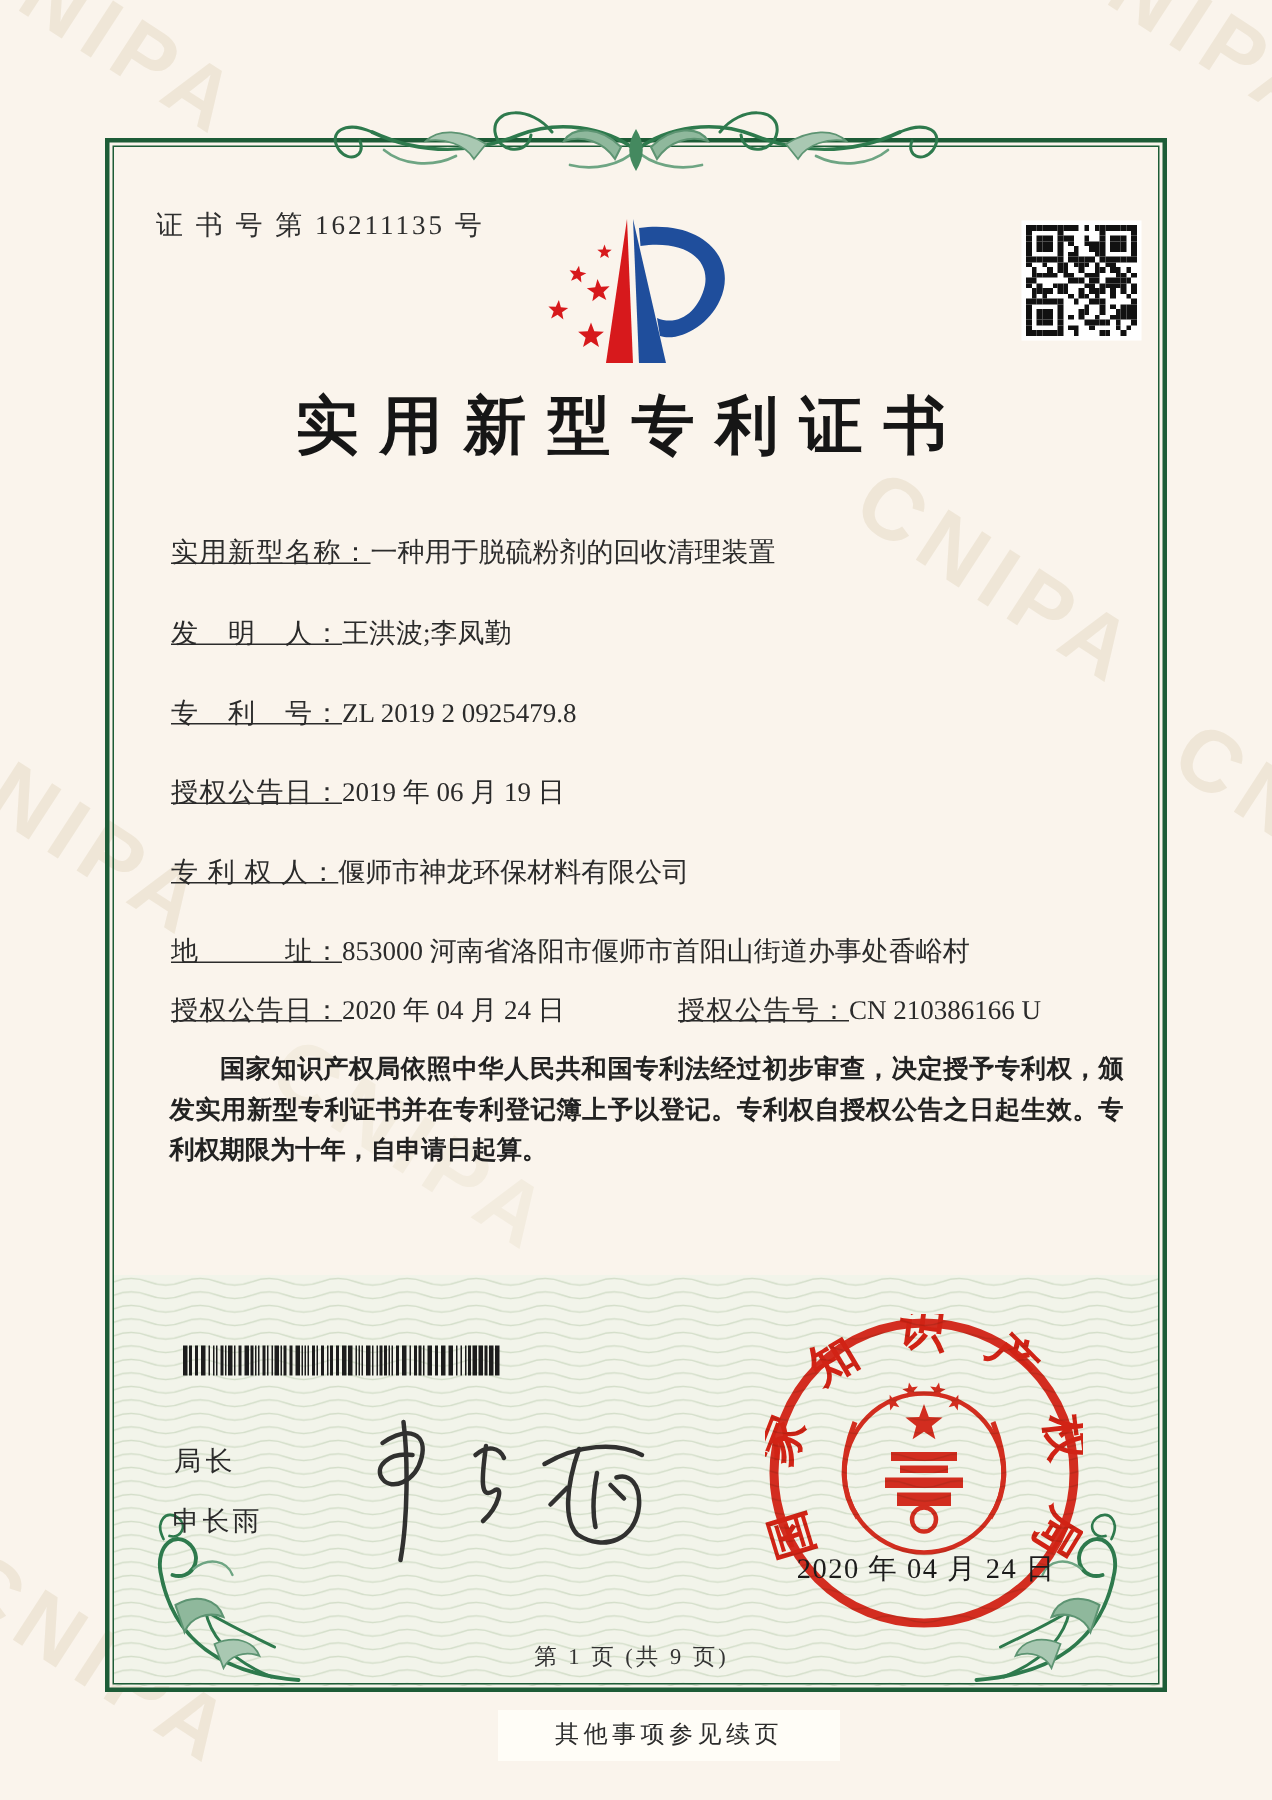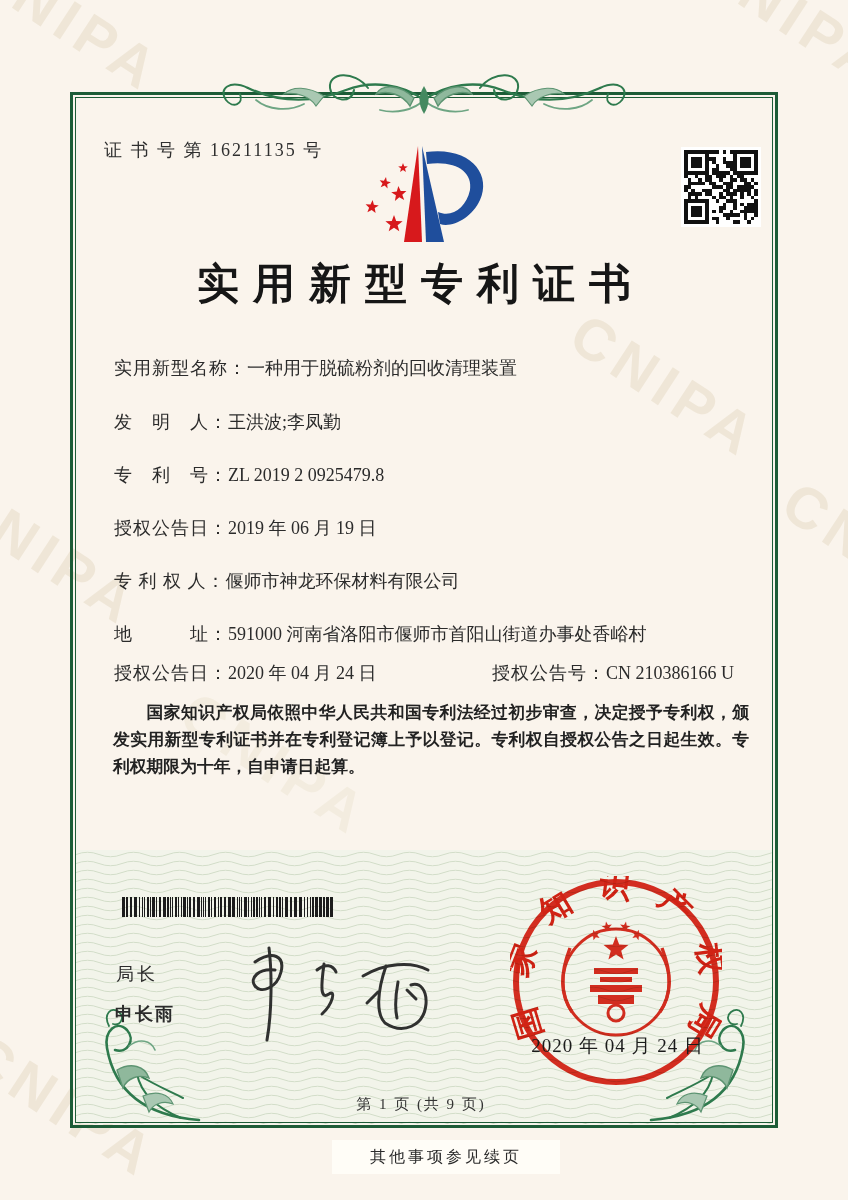--- a/index.html
+++ b/index.html
@@ -20,32 +20,32 @@
   .cert-no{left:104px;top:138px;font-size:18px;letter-spacing:2px;color:#2f2f2f;z-index:3;}
   .logo{left:352px;top:138px;z-index:3;}
   .qr{left:681px;top:147px;width:80px;height:80px;background:#fff;z-index:3;
       display:grid;grid-template-columns:repeat(21,1fr);grid-template-rows:repeat(21,1fr);padding:3px;box-sizing:border-box;}
   .qr i{display:block;}
   .qr i.on{background:#111;}
   .title{left:70px;top:256px;width:702px;text-align:center;font-size:42px;font-weight:600;
          letter-spacing:14px;color:#161616;z-index:3;}
   
   .row{left:114px;width:640px;font-size:18px;z-index:3;white-space:nowrap;}
-  .row .lab{letter-spacing:1px;}
-  .grant2{position:absolute;left:338px;top:0;margin-left:40px;}
+  .row .lab{letter-spacing:1px;text-decoration:underline;}
+  .grant2{position:absolute;left:338px;top:0;}
   
   .paras{left:113px;top:699px;width:636px;z-index:3;font-size:16.8px;line-height:27px;
          text-align:justify;color:#222;font-weight:bold;}
   .paras p{margin:0;text-indent:2em;}
   
   .barcode{left:122px;top:897px;width:218px;height:20px;z-index:3;font-size:0;white-space:nowrap;}
   .barcode i{display:inline-block;height:20px;background:#1c1c1c;vertical-align:top;}
   
   .role{left:116px;top:962px;font-size:18px;letter-spacing:3px;z-index:3;}
-  .signer-name{left:115px;top:1002px;font-size:18px;letter-spacing:2px;z-index:3;font-weight:bold;}
+  .signer-name{left:115px;top:1002px;font-size:18px;letter-spacing:2px;z-index:3;}
   .signature{left:225px;top:942px;z-index:3;}
   
   .seal{left:510px;top:876px;z-index:4;mix-blend-mode:multiply;}
   .seal-date{left:505px;top:1033px;width:225px;text-align:center;font-size:19px;
              letter-spacing:1px;color:#1b1b1b;z-index:5;white-space:nowrap;}
   
   .page-info{left:70px;top:1095px;width:702px;text-align:center;font-size:15px;
              letter-spacing:2px;z-index:3;color:#333;}
   .cont-note{left:332px;top:1140px;width:228px;height:34px;background:#fffdf7;z-index:3;
              text-align:center;font-size:16px;letter-spacing:3px;line-height:34px;color:#2b2b2b;}
@@ -582,21 +582,21 @@
 <div class="abs row" style="top:463px;">
   <span class="lab">专　利　号：</span><span>ZL 2019 2 0925479.8</span>
 </div>
 <div class="abs row" style="top:516px;">
   <span class="lab">授权公告日：</span><span>2019 年 06 月 19 日</span>
 </div>
 <div class="abs row" style="top:569px;">
   <span class="lab">专 利 权 人：</span><span>偃师市神龙环保材料有限公司</span>
 </div>
 <div class="abs row" style="top:622px;">
-  <span class="lab">地　　　址：</span><span>591000 河南省洛阳市偃师市首阳山街道办事处香峪村</span>
+  <span class="lab">地　　　址：</span><span>853000 河南省洛阳市偃师市首阳山街道办事处香峪村</span>
 </div>
 <div class="abs row" style="top:661px;">
   <span class="lab">授权公告日：</span><span>2020 年 04 月 24 日</span>
   <span class="grant2"><span class="lab">授权公告号：</span><span>CN 210386166 U</span></span>
 </div>
 
 <div class="abs paras">
   <p>国家知识产权局依照中华人民共和国专利法经过初步审查，决定授予专利权，颁发实用新型专利证书并在专利登记簿上予以登记。专利权自授权公告之日起生效。专利权期限为十年，自申请日起算。</p>
 </div>
 

